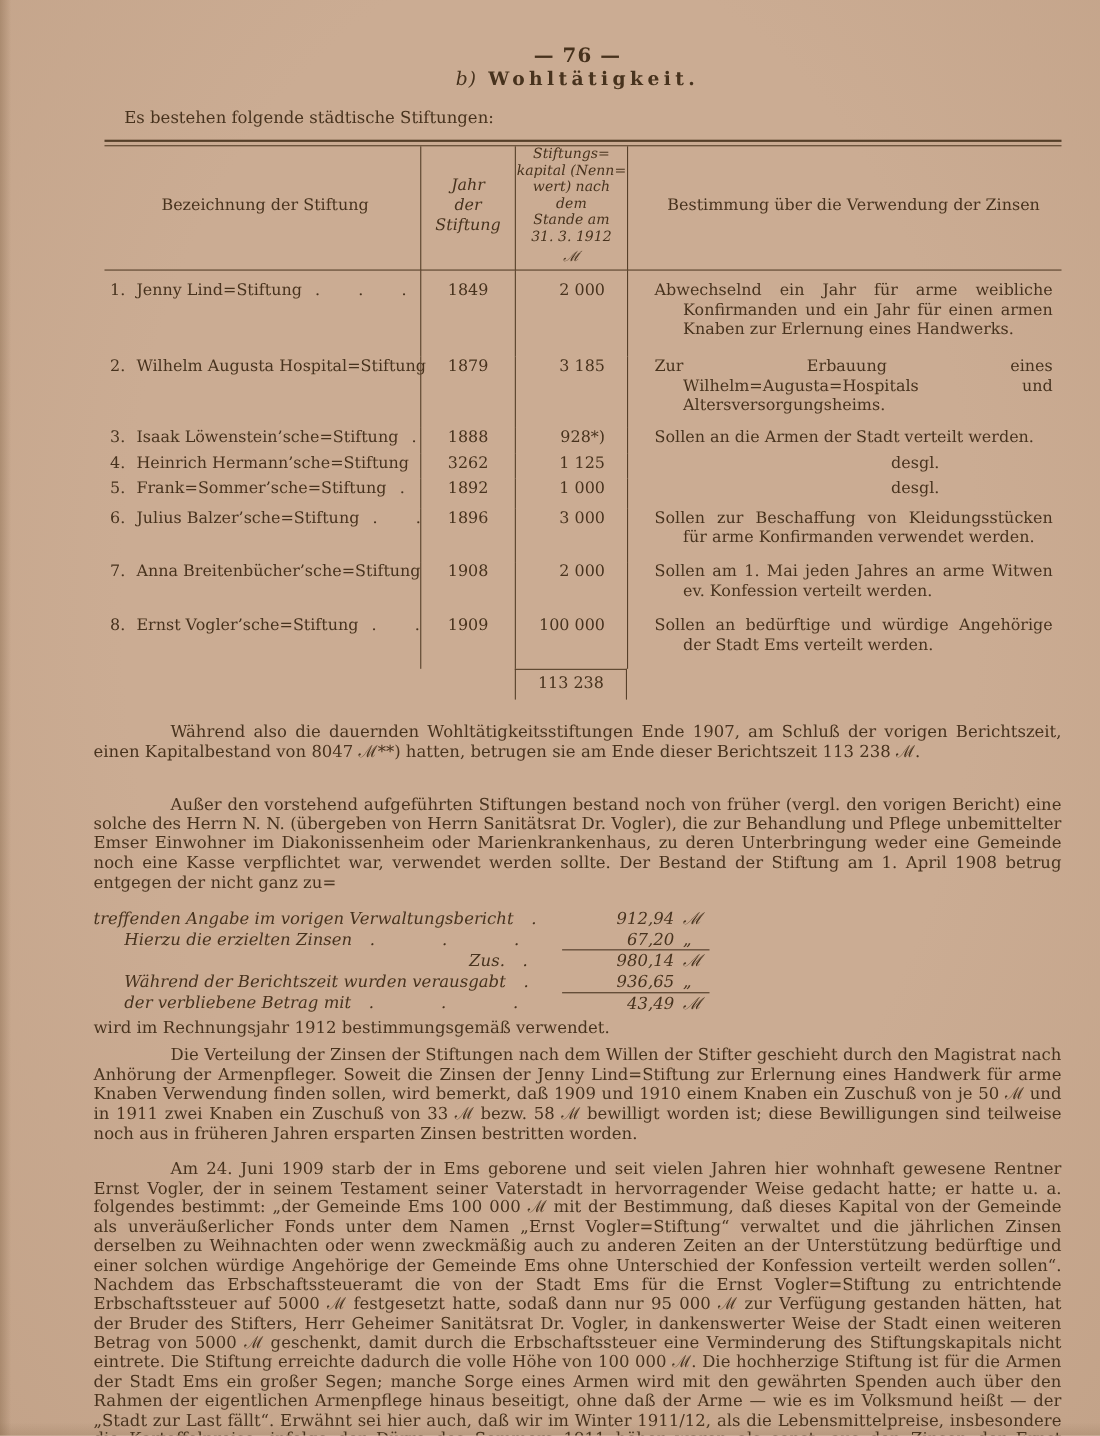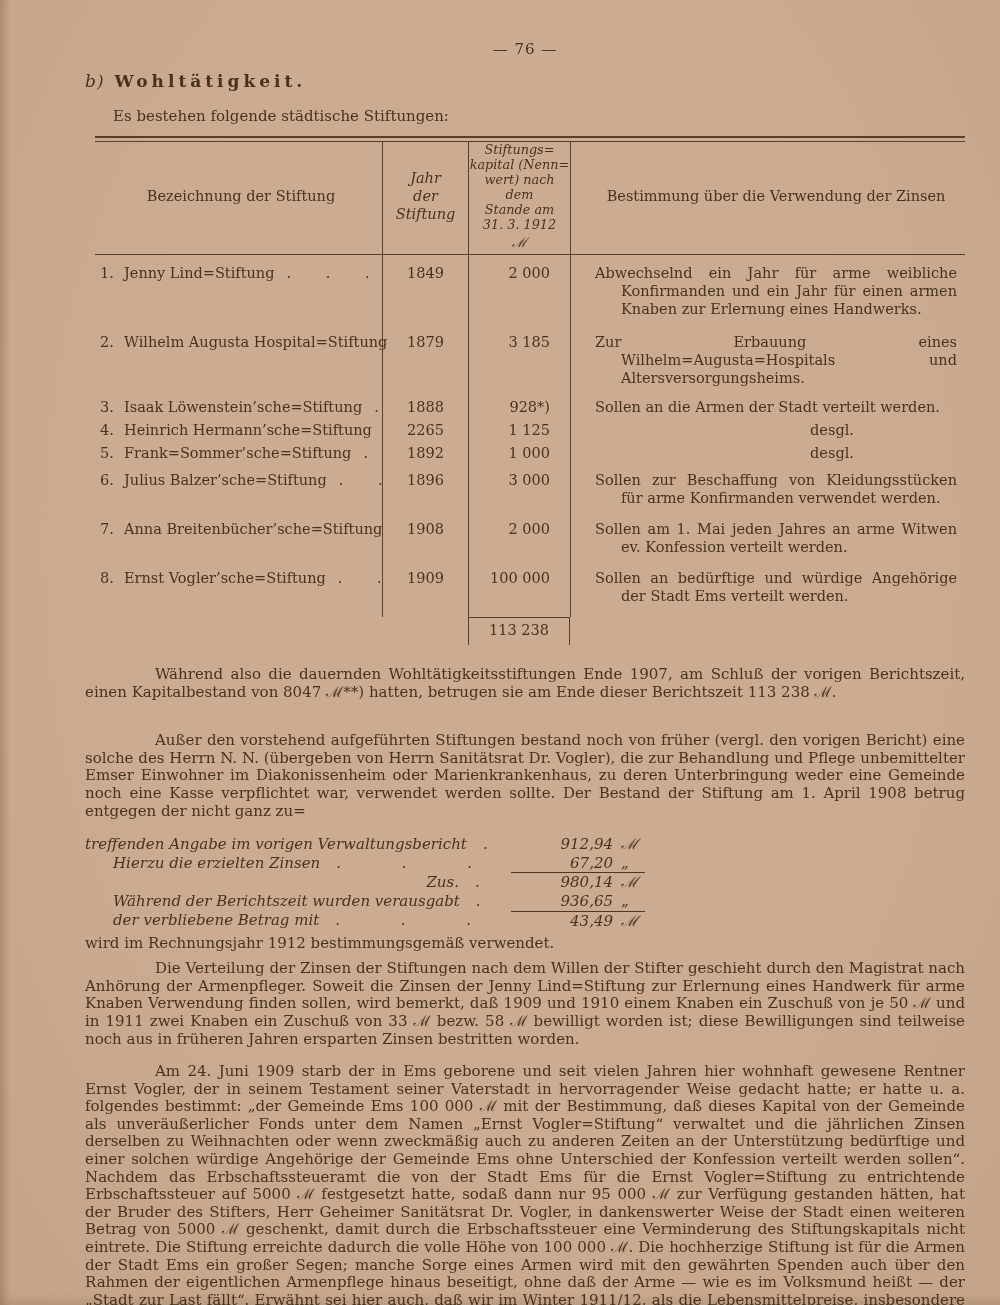--- a/index.html
+++ b/index.html
@@ -11,22 +11,22 @@
       linear-gradient(0deg, rgba(120,90,60,.18) 0px, rgba(120,90,60,0) 12px),
       radial-gradient(ellipse at 50% 42%, #cbac93 55%, #c3a389 100%);
     background-color:#c8a98f;
     color:#47321d;
     font-family:"DejaVu Serif", serif;
     font-size:15px;
     overflow:hidden;
   }
   .content { padding:40px 35px 0 85px; }
 
-  .pagenum { text-align:center; font-size:15px; letter-spacing:1px; }
-  .heading { text-align:left; margin-top:13px; font-size:17px; font-weight:bold; }
+  .pagenum { text-align:center; font-size:18px; letter-spacing:1px;font-weight:bold; }
+  .heading { text-align:center; margin-top:1px; font-size:17px; font-weight:bold; }
   .heading .pfx { font-style:italic; font-weight:normal; letter-spacing:1px; margin-right:10px; }
   .heading .ttl { letter-spacing:4px; }
   .intro { margin-top:16px; margin-left:28px; }
 
   
   .twrap { margin-top:11px; margin-left:10px; border-top:2px solid #56402a; }
   .ftable {
     margin-top:3px; border-top:1px solid #56402a;
     display:grid; grid-template-columns:287px 86px 102px 1fr;
     font-size:14.5px; line-height:18px;
@@ -159,21 +159,21 @@
               <div class="purpose">Sollen an die Armen der Stadt verteilt werden.</div>
             </div>
         </div>
 
         <div class="tr r4">
           <div class="td c1">
               <span class="nr">4.</span>
               <span class="nm">Heinrich Hermann’sche=Stiftung</span>
               <span class="dots">. . .</span>
             </div>
-          <div class="td c2">2265</div>
+          <div class="td c2">3262</div>
           <div class="td c3">1 125</div>
           <div class="td c4">
               <div class="purpose">desgl.</div>
             </div>
         </div>
 
         <div class="tr r5">
           <div class="td c1">
               <span class="nr">5.</span>
               <span class="nm">Frank=Sommer’sche=Stiftung</span>

